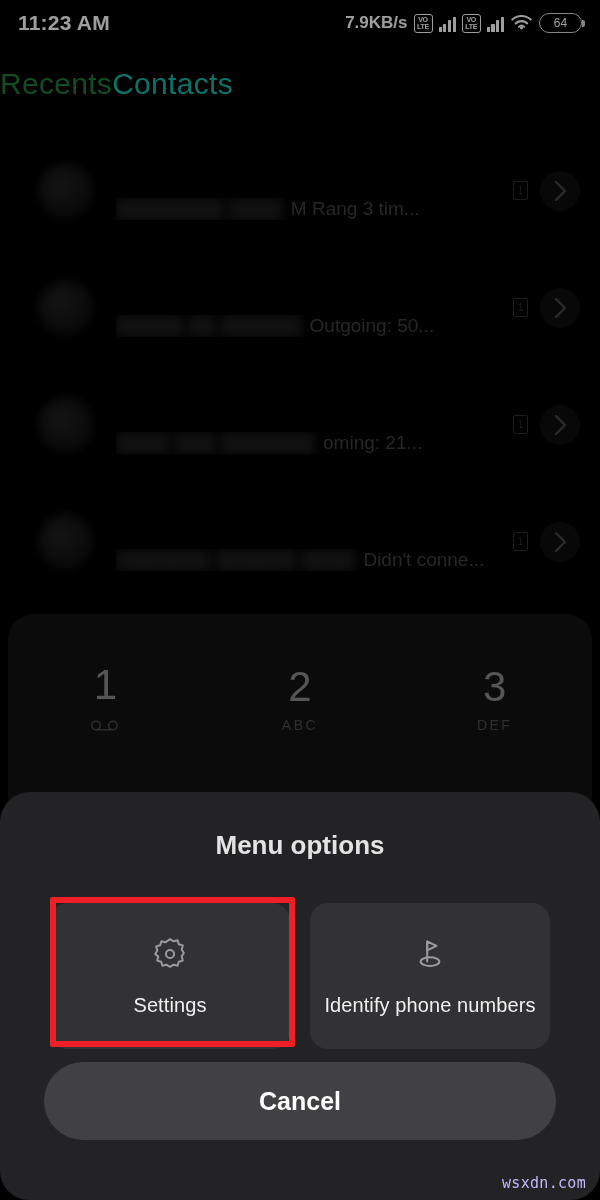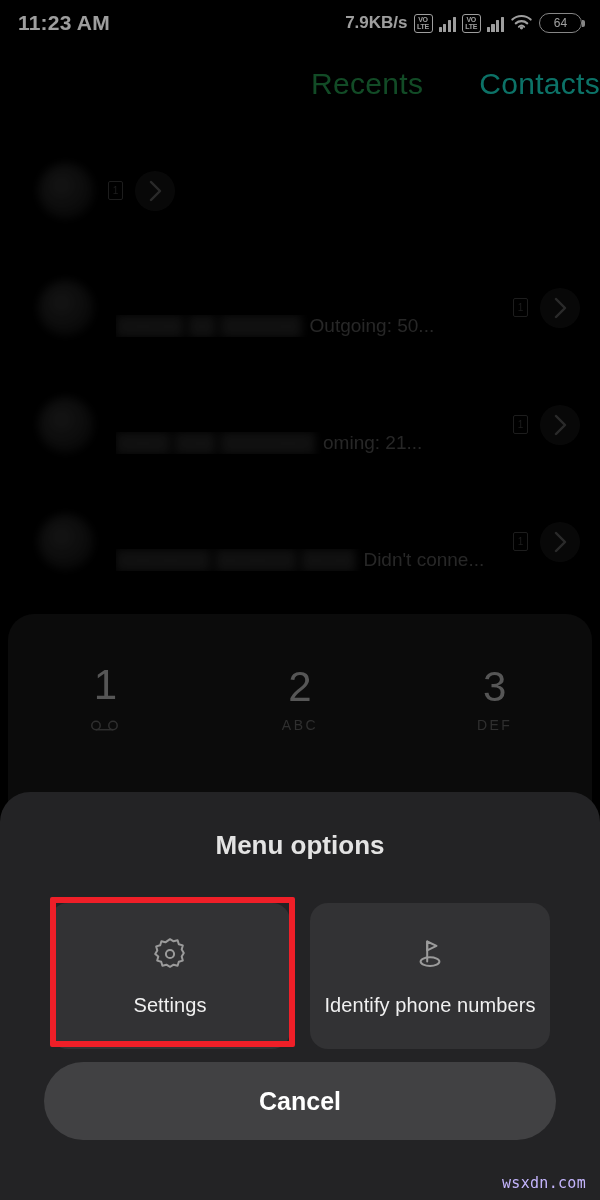--- a/index.html
+++ b/index.html
@@ -7,20 +7,21 @@
     width: 600px; height: 1200px;
     background: #000;
     font-family: "Liberation Sans", sans-serif;
     overflow: hidden;
   }
   #screen {
     position: relative;
     width: 600px; height: 1200px;
     background: #000000;
     overflow: hidden;
+    border-radius: 29px;
   }
 
   
   #statusbar {
     position: absolute; top: 0; left: 0;
     width: 600px; height: 46px;
     display: flex; align-items: center;
     padding: 0 18px;
     color: #ffffff;
   }
@@ -53,21 +54,21 @@
   }
   #battery:after {
     content: ""; position: absolute; right: -3.5px; top: 6px;
     width: 2.5px; height: 7px; background: #d8d8d8; border-radius: 0 2px 2px 0;
   }
   #battery-level { font-size: 12px; font-weight: 400; color: #ffffff; }
 
   
   #tabs {
     position: absolute; top: 58px; left: 0; width: 600px; height: 52px;
-    display: flex; align-items: center; justify-content: flex-end; gap: 56px;
+    display: flex; align-items: center; justify-content: flex-start; 
   }
   .tab { font-size: 30px; letter-spacing: .3px; }
   .tab.active { color: #1d7a3e; }
   .tab.inactive { color: #14b8a6; }
 
   
   #calllist {
     position: absolute; top: 132px; left: 0; width: 600px; height: 486px;
   }
   .call-row {
@@ -250,20 +251,27 @@
 
   <div id="tabs">
     <span class="tab active">Recents</span>
     <span class="tab inactive">Contacts</span>
   </div>
 
   <div id="calllist">
 
     <div class="call-row">
       <div class="avatar"></div>
+      <div class="call-text">
+        <div class="call-name red">&nbsp;&nbsp;&nbsp;&nbsp;&nbsp;&nbsp;&nbsp;&nbsp;&nbsp;&nbsp;&nbsp;&nbsp;&nbsp;&nbsp;</div>
+        <div class="call-sub">
+          <span class="blurred">████████ ████</span>
+          <span class="sharp">M Rang 3 tim...</span>
+        </div>
+      </div>
       <span class="sim-icon">1</span>
       <span class="chev-btn">
         <svg width="16" height="24" viewBox="0 0 16 24">
             <path d="M4 3l9 9-9 9" stroke="#9a9a9a" stroke-width="2.4" fill="none" stroke-linecap="round" stroke-linejoin="round"></path>
           </svg>
       </span>
     </div>
 
     <div class="call-row">
       <div class="avatar"></div>

